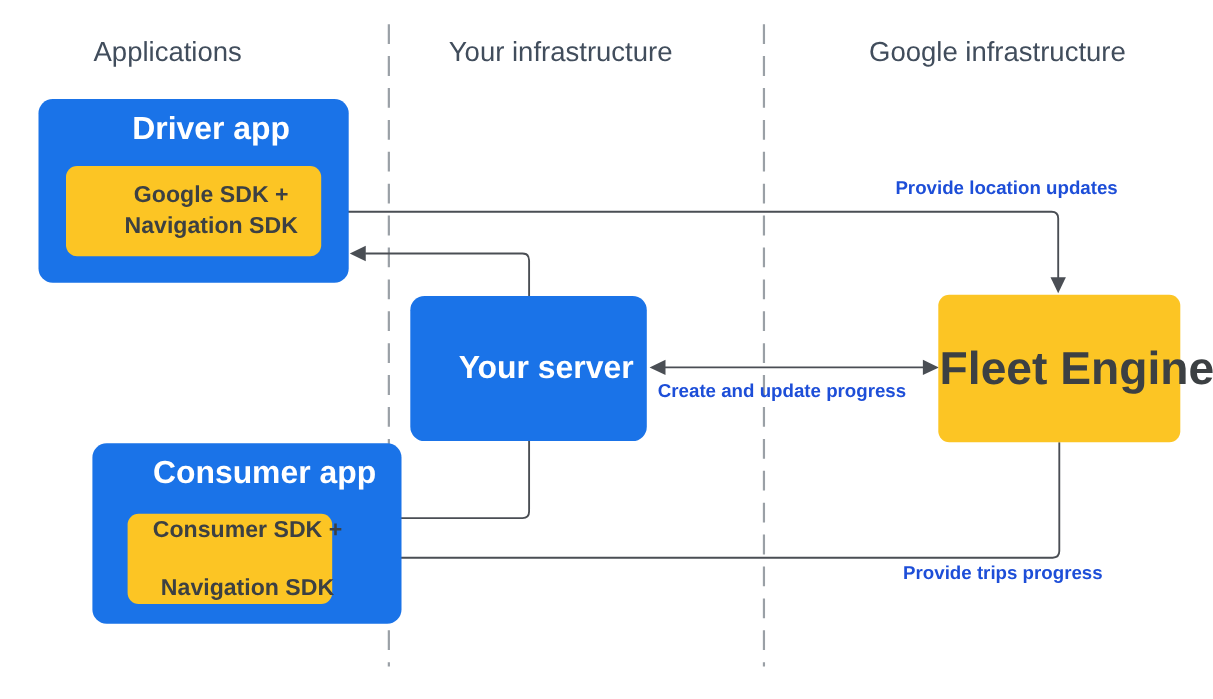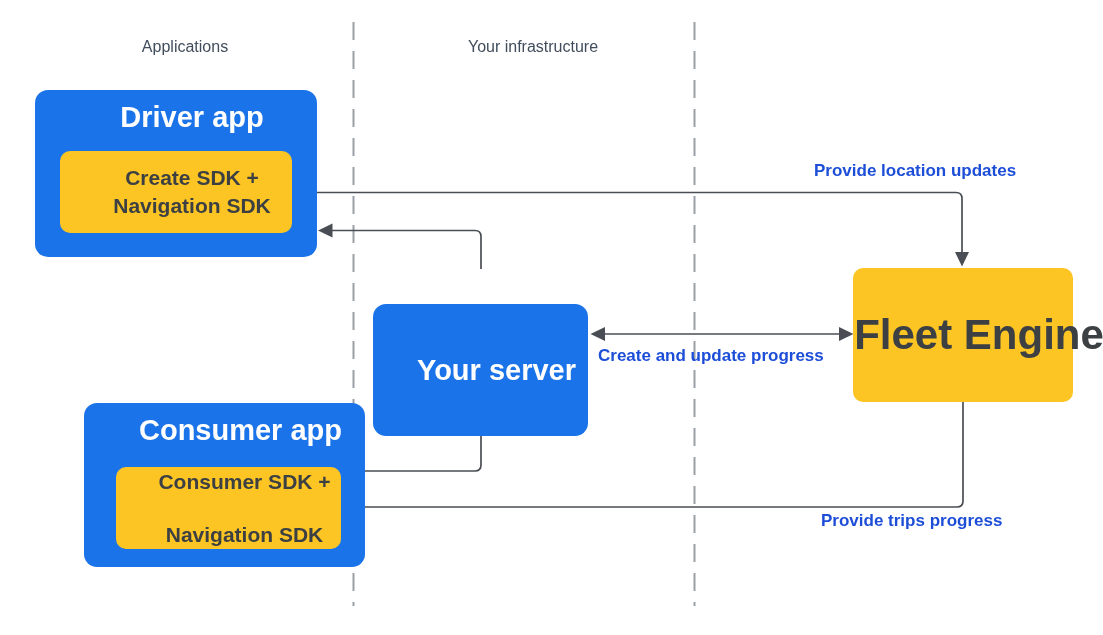--- a/index.html
+++ b/index.html
@@ -16,23 +16,23 @@
     width:1103px;height:635px;
     background:#ffffff;
     font-family:"Liberation Sans", sans-serif;
     overflow:hidden;
   }
   svg.connector-layer{
     position:absolute;left:0;top:0;width:1103px;height:635px;
   }
   .col-header{
     position:absolute;top:32px;
-    font-size:16px;line-height:30px;
+    font-size:25px;line-height:30px;
     color:var(--header-text);
-    text-align:center;
+    text-align:left;
     white-space:nowrap;
   }
   .col-header.applications{left:85px;width:200px;}
   .col-header.your-infra{left:408px;width:250px;}
   .col-header.google-infra{left:790px;width:250px;}
 
   .node{position:absolute;box-sizing:border-box;padding-left:32px;}
   .node.blue{background:var(--blue);border-radius:13px;}
   .node.yellow{background:var(--yellow);border-radius:10px;}
 
@@ -44,25 +44,25 @@
   .consumer-app{left:36px;top:403px;width:281px;height:164px;margin-left:48px;}
   .app-title{margin-top:11px;}
 
   .sdk-box{
     position:absolute;
     display:flex;flex-direction:column;justify-content:center;align-items:center;
     color:var(--dark-text);font-weight:700;font-size:21px;line-height:28px;
     text-align:center;white-space:nowrap;
   }
   .driver-sdk{left:25px;top:61px;width:232px;height:82px;}
-  .consumer-sdk{left:32px;top:64px;width:225px;height:82px;gap:25px;}
+  .consumer-sdk{left:32px;top:64px;width:186px;height:82px;gap:25px;}
 
   .your-server{
     left:373px;top:269px;width:215px;height:132px;
-    display:flex;align-items:center;justify-content:center;margin-top:35px;
+    display:flex;align-items:center;justify-content:center;
   }
   .fleet-engine{
     left:853px;top:268px;width:220px;height:134px;
     display:flex;align-items:center;justify-content:center;
     color:var(--dark-text);font-weight:700;font-size:42px;white-space:nowrap;
   }
 
   .edge-label{
     position:absolute;
     font-weight:700;font-size:17px;line-height:20.5px;
@@ -94,25 +94,26 @@
 
     <path d="M481 401 V465 Q481 471 475 471 H332" fill="none" stroke="#4a4e54" stroke-width="1.7"></path>
     <polygon points="318,471 332.5,464 332.5,478" fill="#4a4e54"></polygon>
 
     <path d="M963 402 V501 Q963 507 957 507 H307" fill="none" stroke="#4a4e54" stroke-width="1.7"></path>
     <polygon points="293,507 307.5,500 307.5,514" fill="#4a4e54"></polygon>
   </svg>
 
   <div class="col-header applications">Applications</div>
   <div class="col-header your-infra">Your infrastructure</div>
+  <div class="col-header google-infra">Google infrastructure</div>
 
   <div class="node blue driver-app">
     <div class="node-title app-title">Driver app</div>
     <div class="node yellow sdk-box driver-sdk">
-      <div>Create SDK +</div>
+      <div>Google SDK +</div>
       <div>Navigation SDK</div>
     </div>
   </div>
 
   <div class="node blue consumer-app">
     <div class="node-title app-title">Consumer app</div>
     <div class="node yellow sdk-box consumer-sdk">
       <div>Consumer SDK +</div>
       <div>Navigation SDK</div>
     </div>

